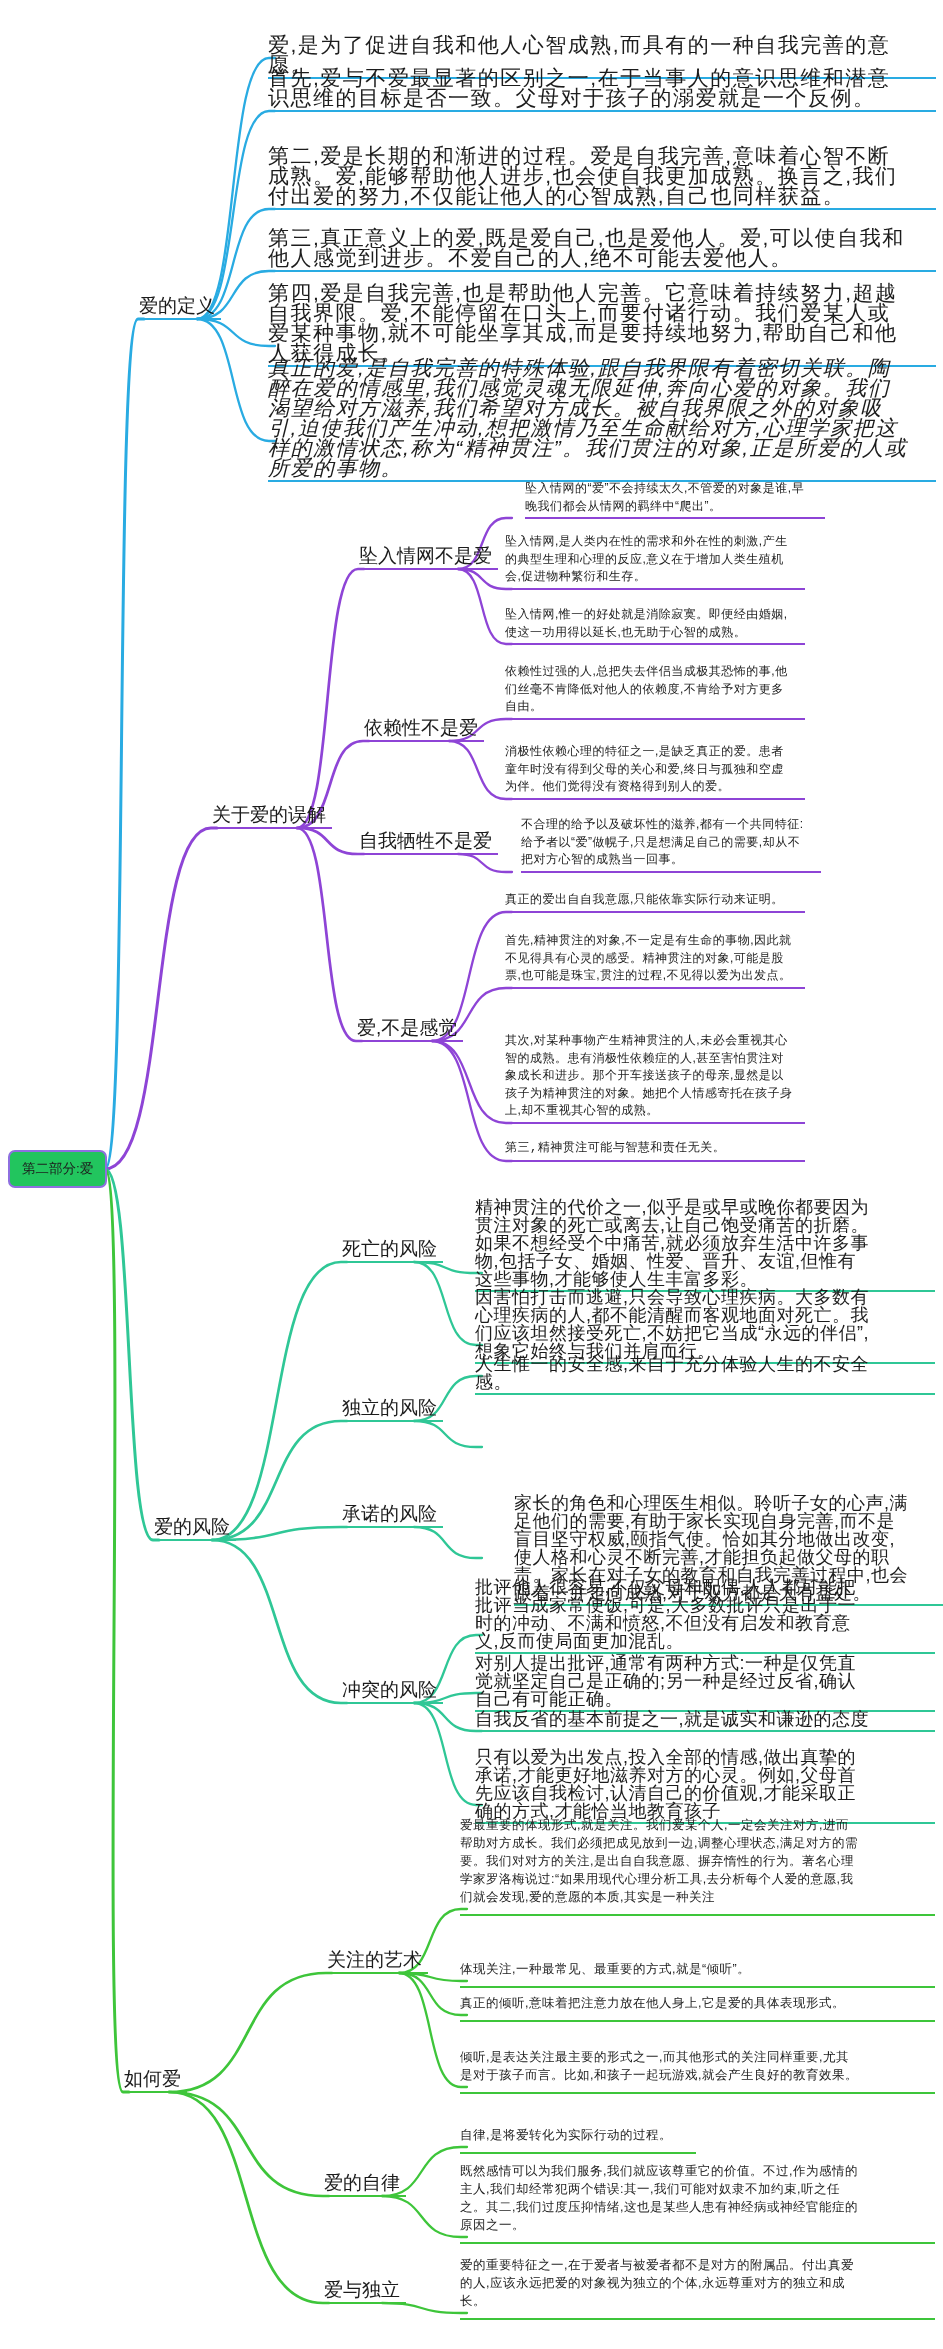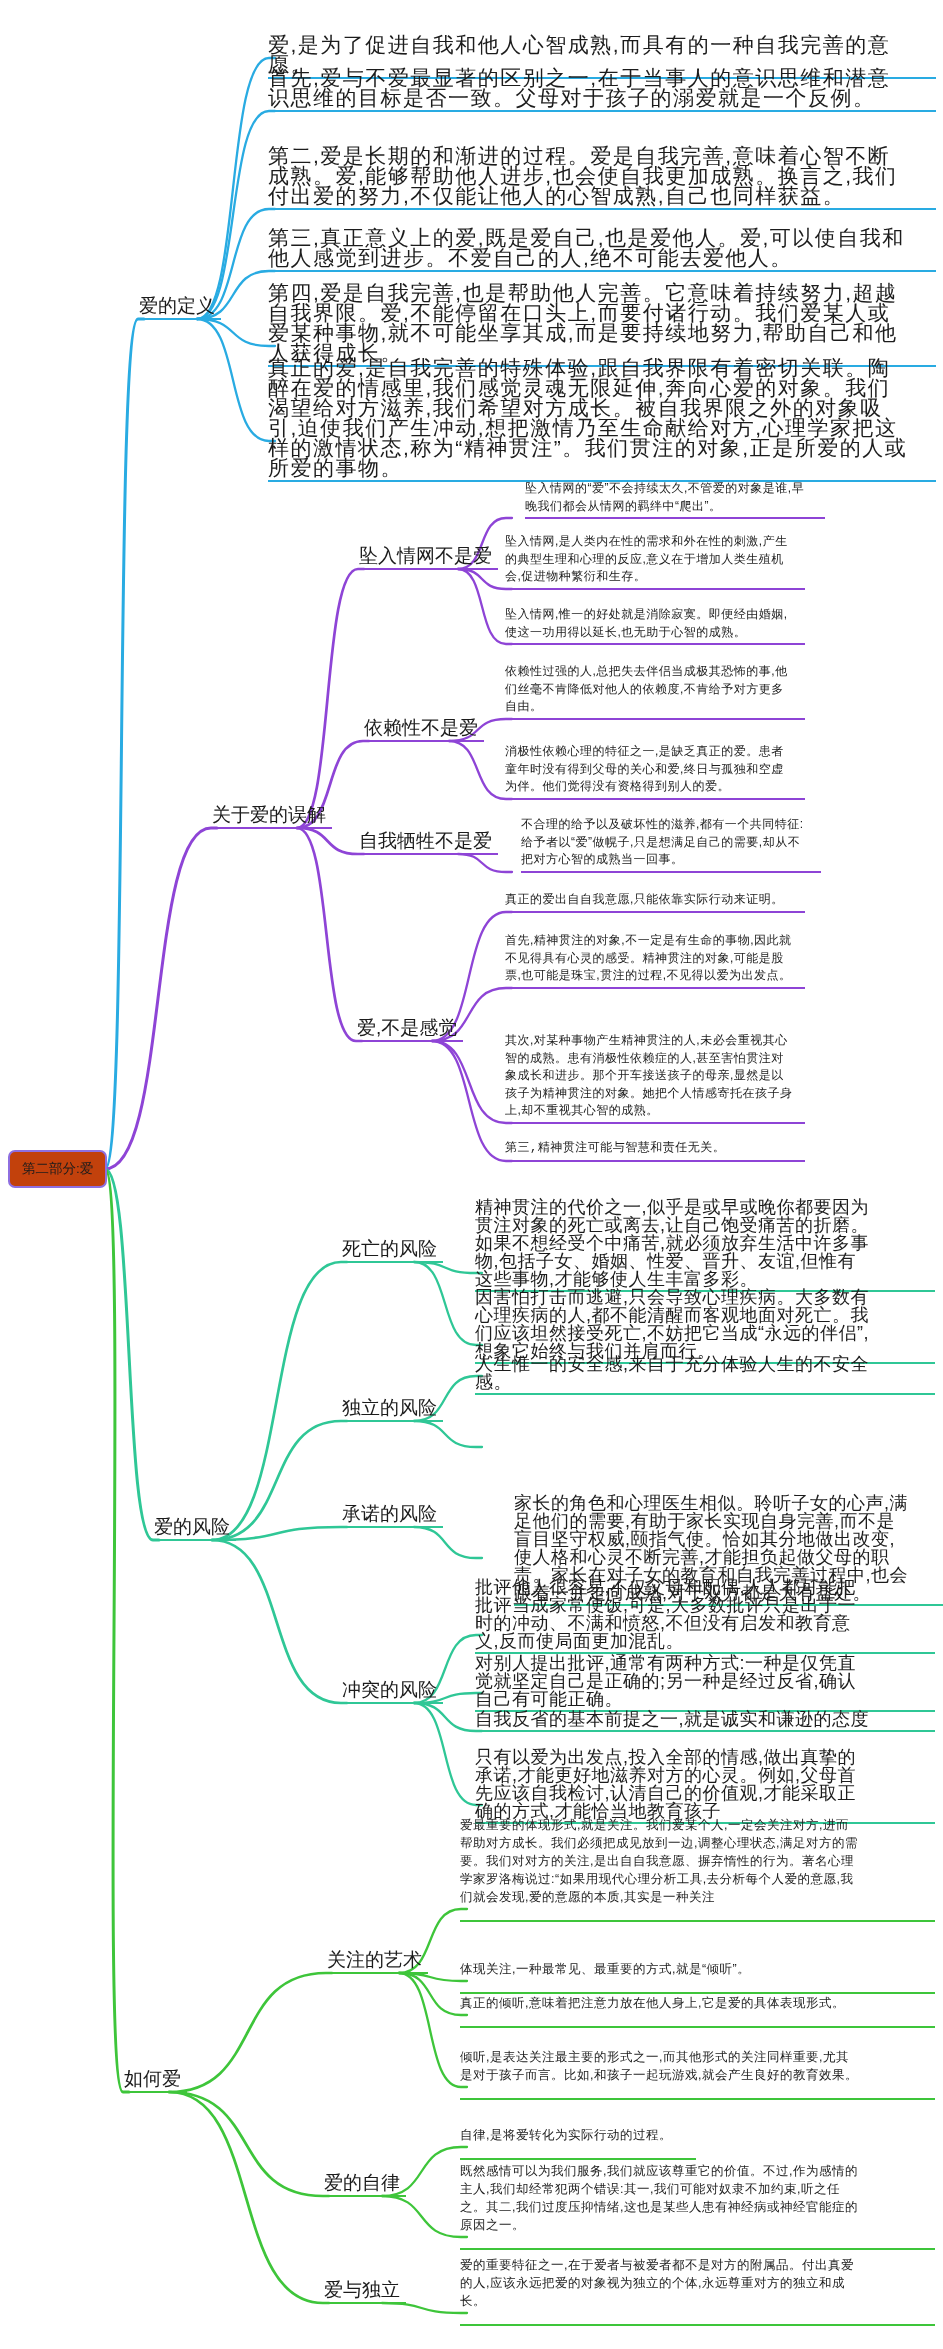--- a/index.html
+++ b/index.html
@@ -5,24 +5,24 @@
   html,body{margin:0;padding:0;background:#fff;}
   .canvas{position:relative;width:943px;height:2349px;background:#fff;overflow:hidden;
           font-family:"Liberation Sans","DejaVu Sans",sans-serif;color:#1c1c1c;}
   #links{position:absolute;left:0;top:0;z-index:0;}
   .node{position:absolute;z-index:1;box-sizing:border-box;border-bottom:2.4px solid #999;
         text-align:left;word-break:break-all;}
   .lbl{white-space:nowrap;font-size:19px;line-height:19px;padding:0 6px 3px 2px;border-bottom-width:2.7px;}
   .f1{font-size:21px;letter-spacing:1.5px;line-height:20px;padding:0 24px 2px 0;}
   .f2{font-size:12px;letter-spacing:.5px;line-height:17.5px;padding:0 12px 2px 0;}
   .f3{font-size:18px;letter-spacing:.5px;line-height:18px;padding:0 64px 2px 0;}
-  .f4{font-size:12.5px;letter-spacing:.5px;line-height:18px;padding:0 75px 14px 0;}
+  .f4{font-size:12.5px;letter-spacing:.5px;line-height:18px;padding:0 75px 8px 0;}
   .hug{padding-right:24px !important;}
   #root{position:absolute;z-index:2;left:8px;top:1150px;padding:8px 12px;border:2px solid #8e6fe0;
-        border-radius:7px;background:#c2410c;font-size:13.5px;white-space:nowrap;}
+        border-radius:7px;background:#22c55e;font-size:13.5px;white-space:nowrap;}
 </style>
 </head>
 <body>
 
 <div class="canvas">
   <svg id="links" width="943" height="2349">
       <path d="M 105 1169 C 129 1169, 114 319, 138 319 L 144 319" fill="none" stroke="#29abe2" stroke-width="3" stroke-linecap="round"></path>
       <path d="M 197 319 C 240.2 319, 225.8 58, 269 58 L 275 58" fill="none" stroke="#29abe2" stroke-width="2.3" stroke-linecap="round"></path>
       <path d="M 197 319 C 240.2 319, 225.8 111, 269 111 L 275 111" fill="none" stroke="#29abe2" stroke-width="2.3" stroke-linecap="round"></path>
       <path d="M 197 319 C 240.2 319, 225.8 209, 269 209 L 275 209" fill="none" stroke="#29abe2" stroke-width="2.3" stroke-linecap="round"></path>
@@ -72,21 +72,21 @@
     </svg>
 
   <div id="root" style="border-color: rgb(142, 111, 224);">第二部分:爱</div>
 
   <div class="node lbl" id="b0" style="left: 137px; top: 296px; border-bottom-color: rgb(41, 171, 226);">爱的定义</div>
   <div class="node f1" id="b0c0" style="left: 268px; top: 35px; width: 668px; border-bottom-color: rgb(41, 171, 226);">爱,是为了促进自我和他人心智成熟,而具有的一种自我完善的意愿。</div>
   <div class="node f1" id="b0c1" style="left: 268px; top: 68px; width: 668px; border-bottom-color: rgb(41, 171, 226);">首先,爱与不爱最显著的区别之一,在于当事人的意识思维和潜意识思维的目标是否一致。父母对于孩子的溺爱就是一个反例。</div>
   <div class="node f1" id="b0c2" style="left: 268px; top: 146px; width: 668px; border-bottom-color: rgb(41, 171, 226);">第二,爱是长期的和渐进的过程。爱是自我完善,意味着心智不断成熟。爱,能够帮助他人进步,也会使自我更加成熟。换言之,我们付出爱的努力,不仅能让他人的心智成熟,自己也同样获益。</div>
   <div class="node f1" id="b0c3" style="left: 268px; top: 228px; width: 668px; border-bottom-color: rgb(41, 171, 226);">第三,真正意义上的爱,既是爱自己,也是爱他人。爱,可以使自我和他人感觉到进步。不爱自己的人,绝不可能去爱他人。</div>
   <div class="node f1" id="b0c4" style="left: 268px; top: 283px; width: 668px; border-bottom-color: rgb(41, 171, 226);">第四,爱是自我完善,也是帮助他人完善。它意味着持续努力,超越自我界限。爱,不能停留在口头上,而要付诸行动。我们爱某人或爱某种事物,就不可能坐享其成,而是要持续地努力,帮助自己和他人获得成长。</div>
-  <div class="node f1" id="b0c5" style="left: 268px; top: 358px; width: 668px; border-bottom-color: rgb(41, 171, 226);">真正的爱,是自我完善的特殊体验,跟自我界限有着密切关联。陶醉在爱的情感里,我们感觉灵魂无限延伸,奔向心爱的对象。我们渴望给对方滋养,我们希望对方成长。被自我界限之外的对象吸引,迫使我们产生冲动,想把激情乃至生命献给对方,心理学家把这样的激情状态,称为“精神贯注”。我们贯注的对象,正是所爱的人或所爱的事物。</div>
+  <div class="node f1" id="b0c5" style="left: 268px; top: 358px; width: 668px; border-bottom-color: rgb(41, 171, 226); font-style: italic;">真正的爱,是自我完善的特殊体验,跟自我界限有着密切关联。陶醉在爱的情感里,我们感觉灵魂无限延伸,奔向心爱的对象。我们渴望给对方滋养,我们希望对方成长。被自我界限之外的对象吸引,迫使我们产生冲动,想把激情乃至生命献给对方,心理学家把这样的激情状态,称为“精神贯注”。我们贯注的对象,正是所爱的人或所爱的事物。</div>
 
   <div class="node lbl" id="b1" style="left: 210px; top: 805px; border-bottom-color: rgb(142, 68, 214);">关于爱的误解</div>
   <div class="node lbl" id="b1s0" style="left: 357px; top: 546px; border-bottom-color: rgb(142, 68, 214);">坠入情网不是爱</div>
   <div class="node f2" id="b1s0c0" style="left: 505px; top: 480px; width: 300px; border-bottom-color: rgb(142, 68, 214); margin-left: 20px;">坠入情网的“爱”不会持续太久,不管爱的对象是谁,早晚我们都会从情网的羁绊中“爬出”。</div>
   <div class="node f2" id="b1s0c1" style="left: 505px; top: 533px; width: 300px; border-bottom-color: rgb(142, 68, 214);">坠入情网,是人类内在性的需求和外在性的刺激,产生的典型生理和心理的反应,意义在于增加人类生殖机会,促进物种繁衍和生存。</div>
   <div class="node f2" id="b1s0c2" style="left: 505px; top: 606px; width: 300px; border-bottom-color: rgb(142, 68, 214);">坠入情网,惟一的好处就是消除寂寞。即便经由婚姻,使这一功用得以延长,也无助于心智的成熟。</div>
   <div class="node lbl" id="b1s1" style="left: 362px; top: 718px; border-bottom-color: rgb(142, 68, 214);">依赖性不是爱</div>
   <div class="node f2" id="b1s1c0" style="left: 505px; top: 663px; width: 300px; border-bottom-color: rgb(142, 68, 214);">依赖性过强的人,总把失去伴侣当成极其恐怖的事,他们丝毫不肯降低对他人的依赖度,不肯给予对方更多自由。</div>
   <div class="node f2" id="b1s1c1" style="left: 505px; top: 743px; width: 300px; border-bottom-color: rgb(142, 68, 214);">消极性依赖心理的特征之一,是缺乏真正的爱。患者童年时没有得到父母的关心和爱,终日与孤独和空虚为伴。他们觉得没有资格得到别人的爱。</div>
   <div class="node lbl" id="b1s2" style="left: 357px; top: 831px; border-bottom-color: rgb(142, 68, 214);">自我牺牲不是爱</div>

